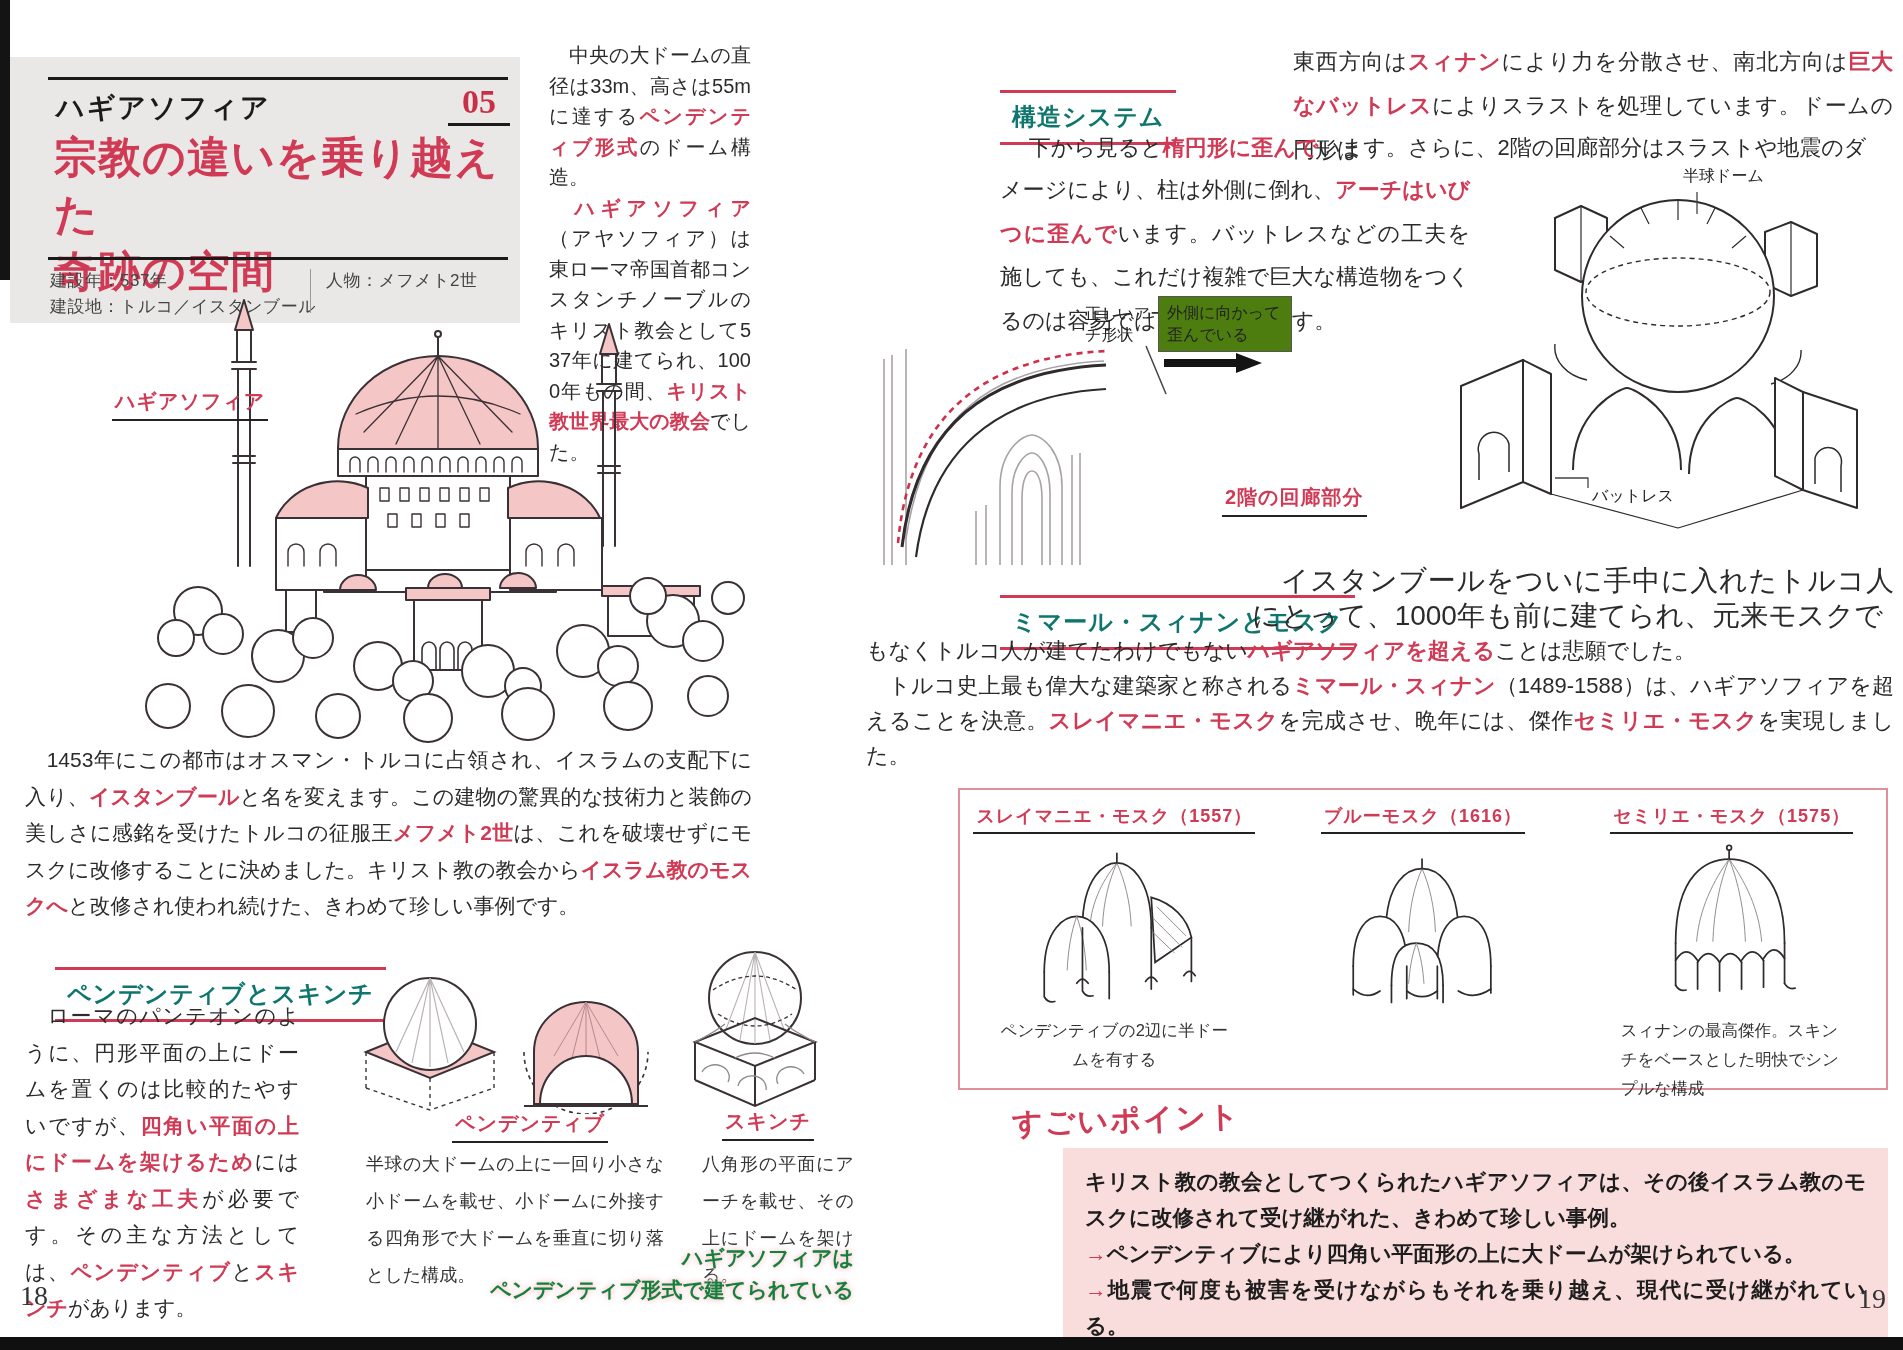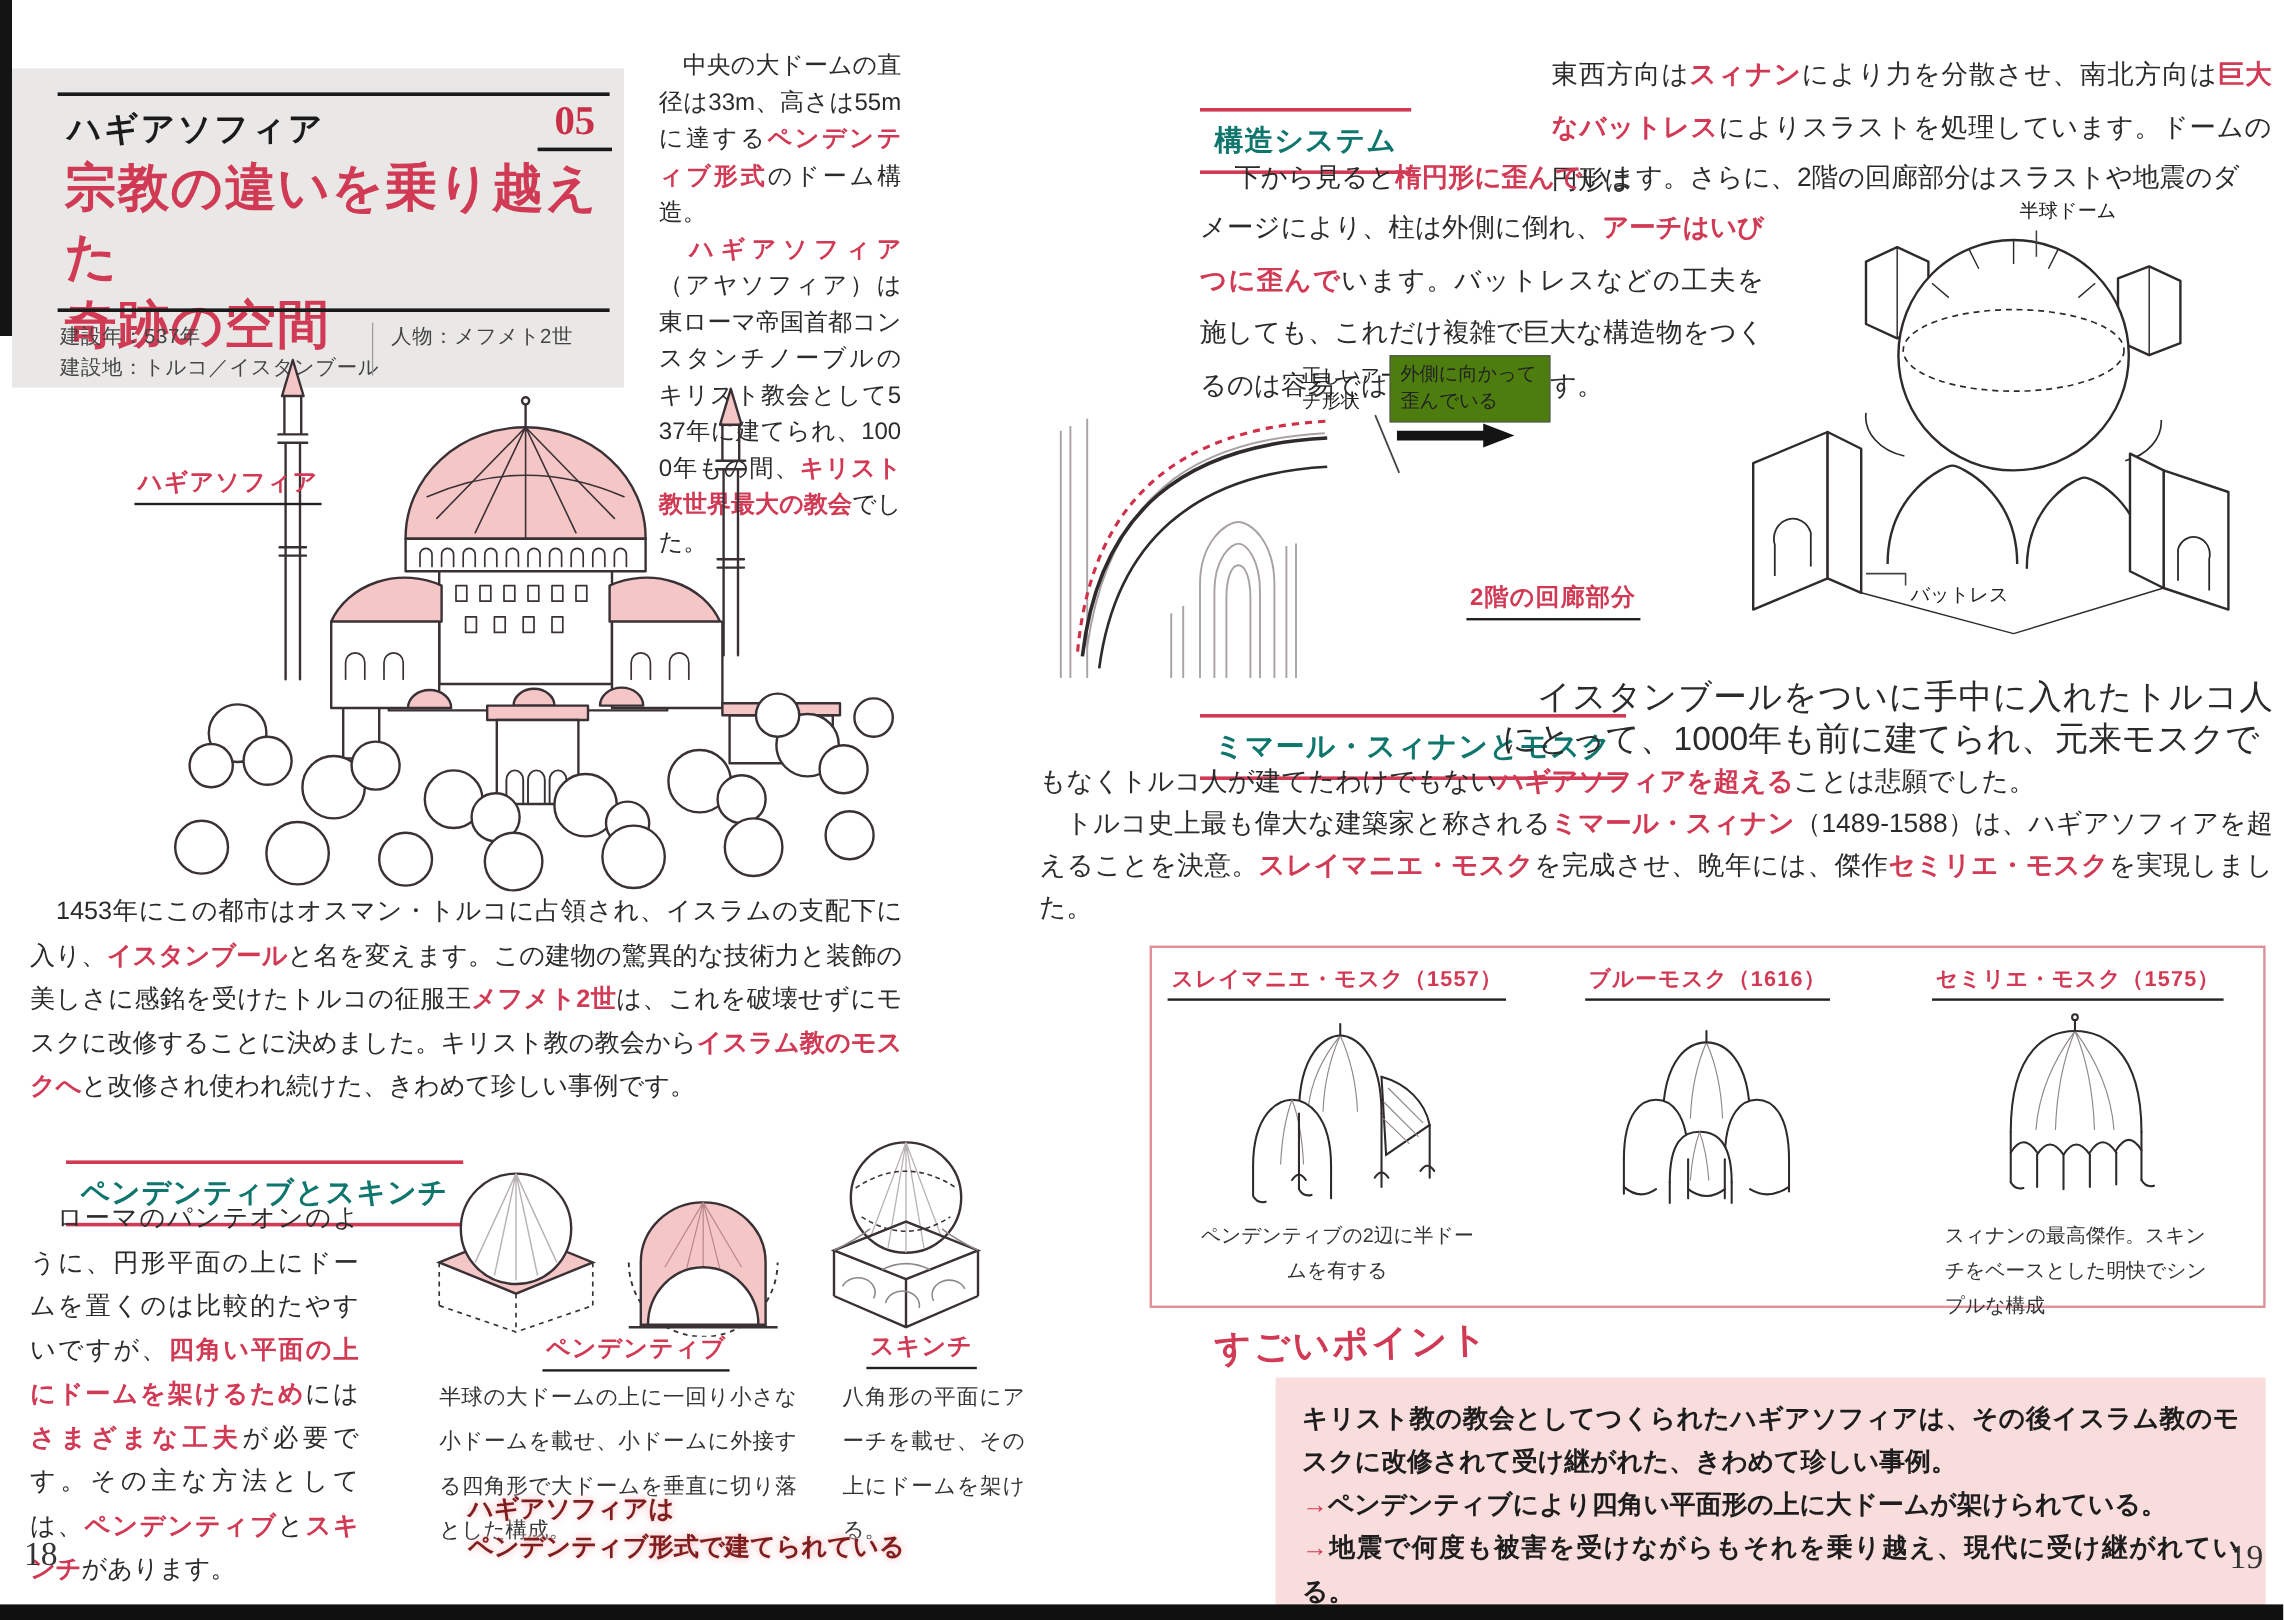--- a/index.html
+++ b/index.html
@@ -182,21 +182,21 @@
         </g>
       </svg>
     </div>
 
     <div class="abs dlabel" style="left:452px;top:1110px;">ペンデンティブ</div>
     <div class="abs dlabel" style="left:722px;top:1108px;">スキンチ</div>
 
     <div class="abs cap jp" style="left:366px;top:1146px;width:298px;">半球の大ドームの上に一回り小さな小ドームを載せ、小ドームに外接する四角形で大ドームを垂直に切り落とした構成。</div>
     <div class="abs cap jp" style="left:702px;top:1146px;width:152px;">八角形の平面にアーチを載せ、その上にドームを架ける。</div>
 
-    <div class="abs" style="left:390px;top:1242px;width:464px;text-align:left;font-size:21px;font-weight:700;color:#7f1d1d;
+    <div class="abs" style="left:390px;top:1242px;width:464px;text-align:right;font-size:21px;font-weight:700;color:#15803d;
                 line-height:32px;text-shadow:0 0 5px #f7cfd2,0 0 9px #f7cfd2,0 0 2px #fbe3e4;">
       <div>ハギアソフィアは</div>
       <div>ペンデンティブ形式で建てられている</div>
     </div>
 
     <div class="abs pagenum" style="left:20px;top:1280px;">18</div>
   </div>
 
   <div>
 

